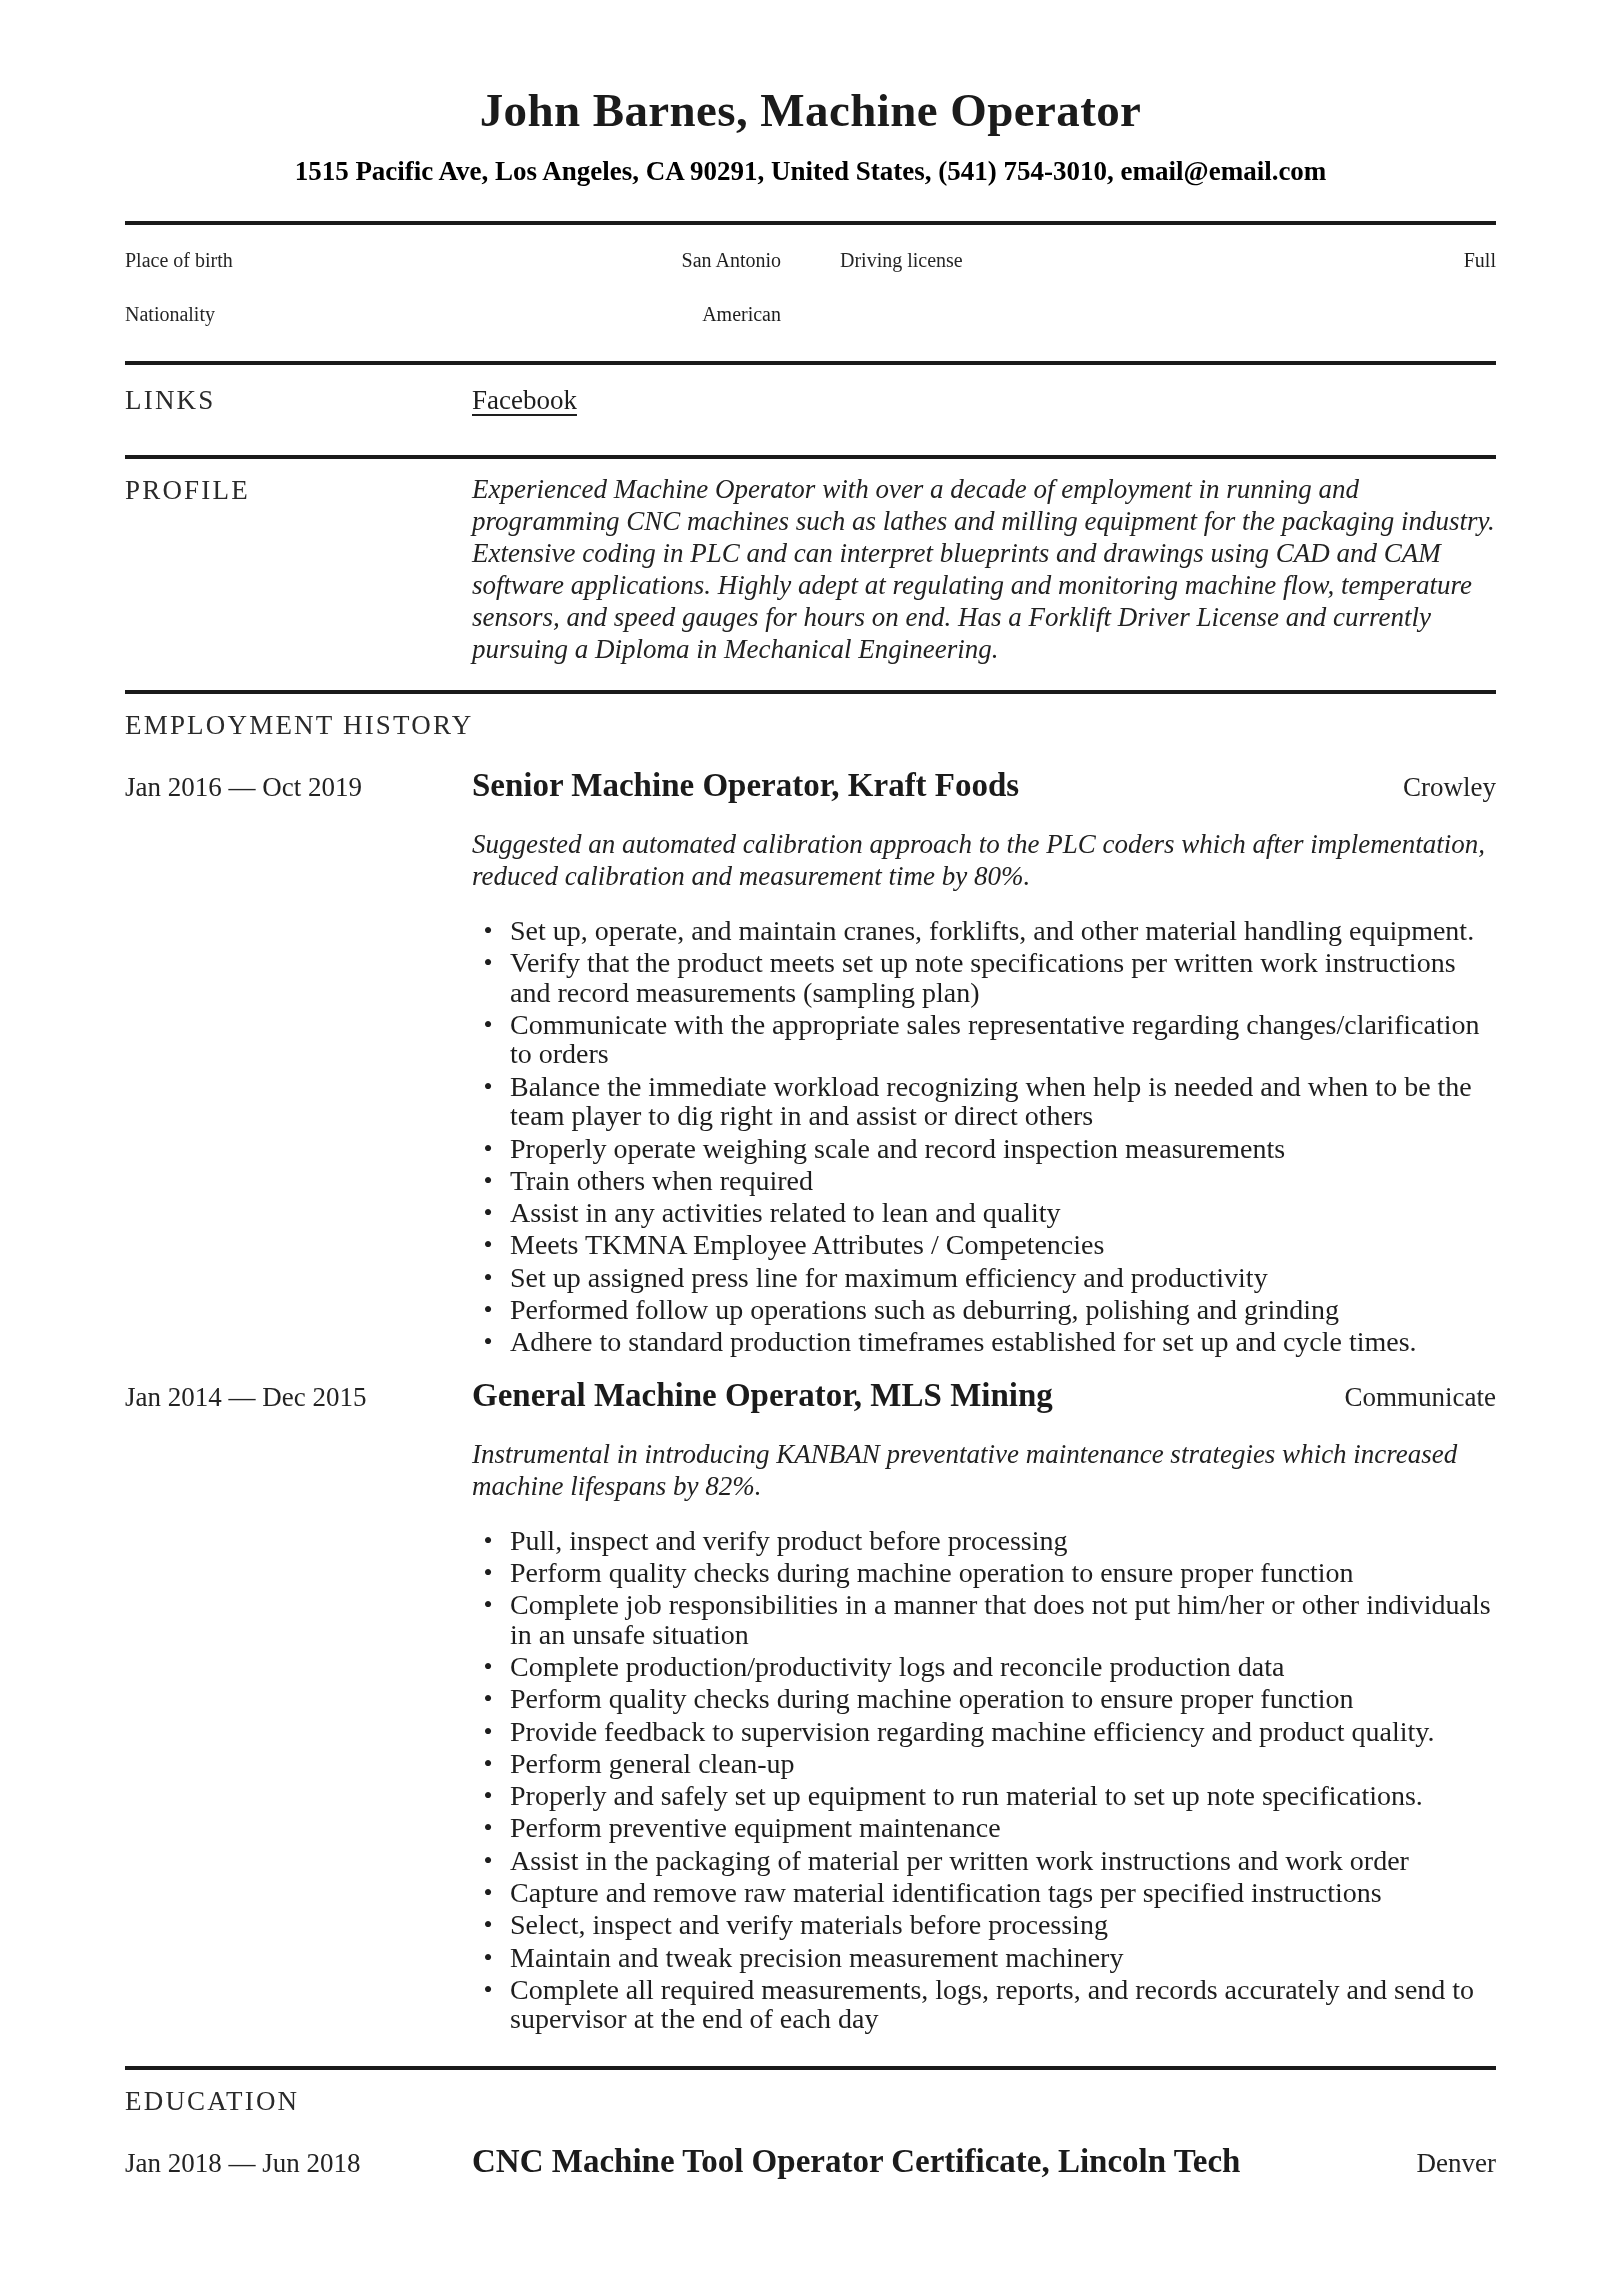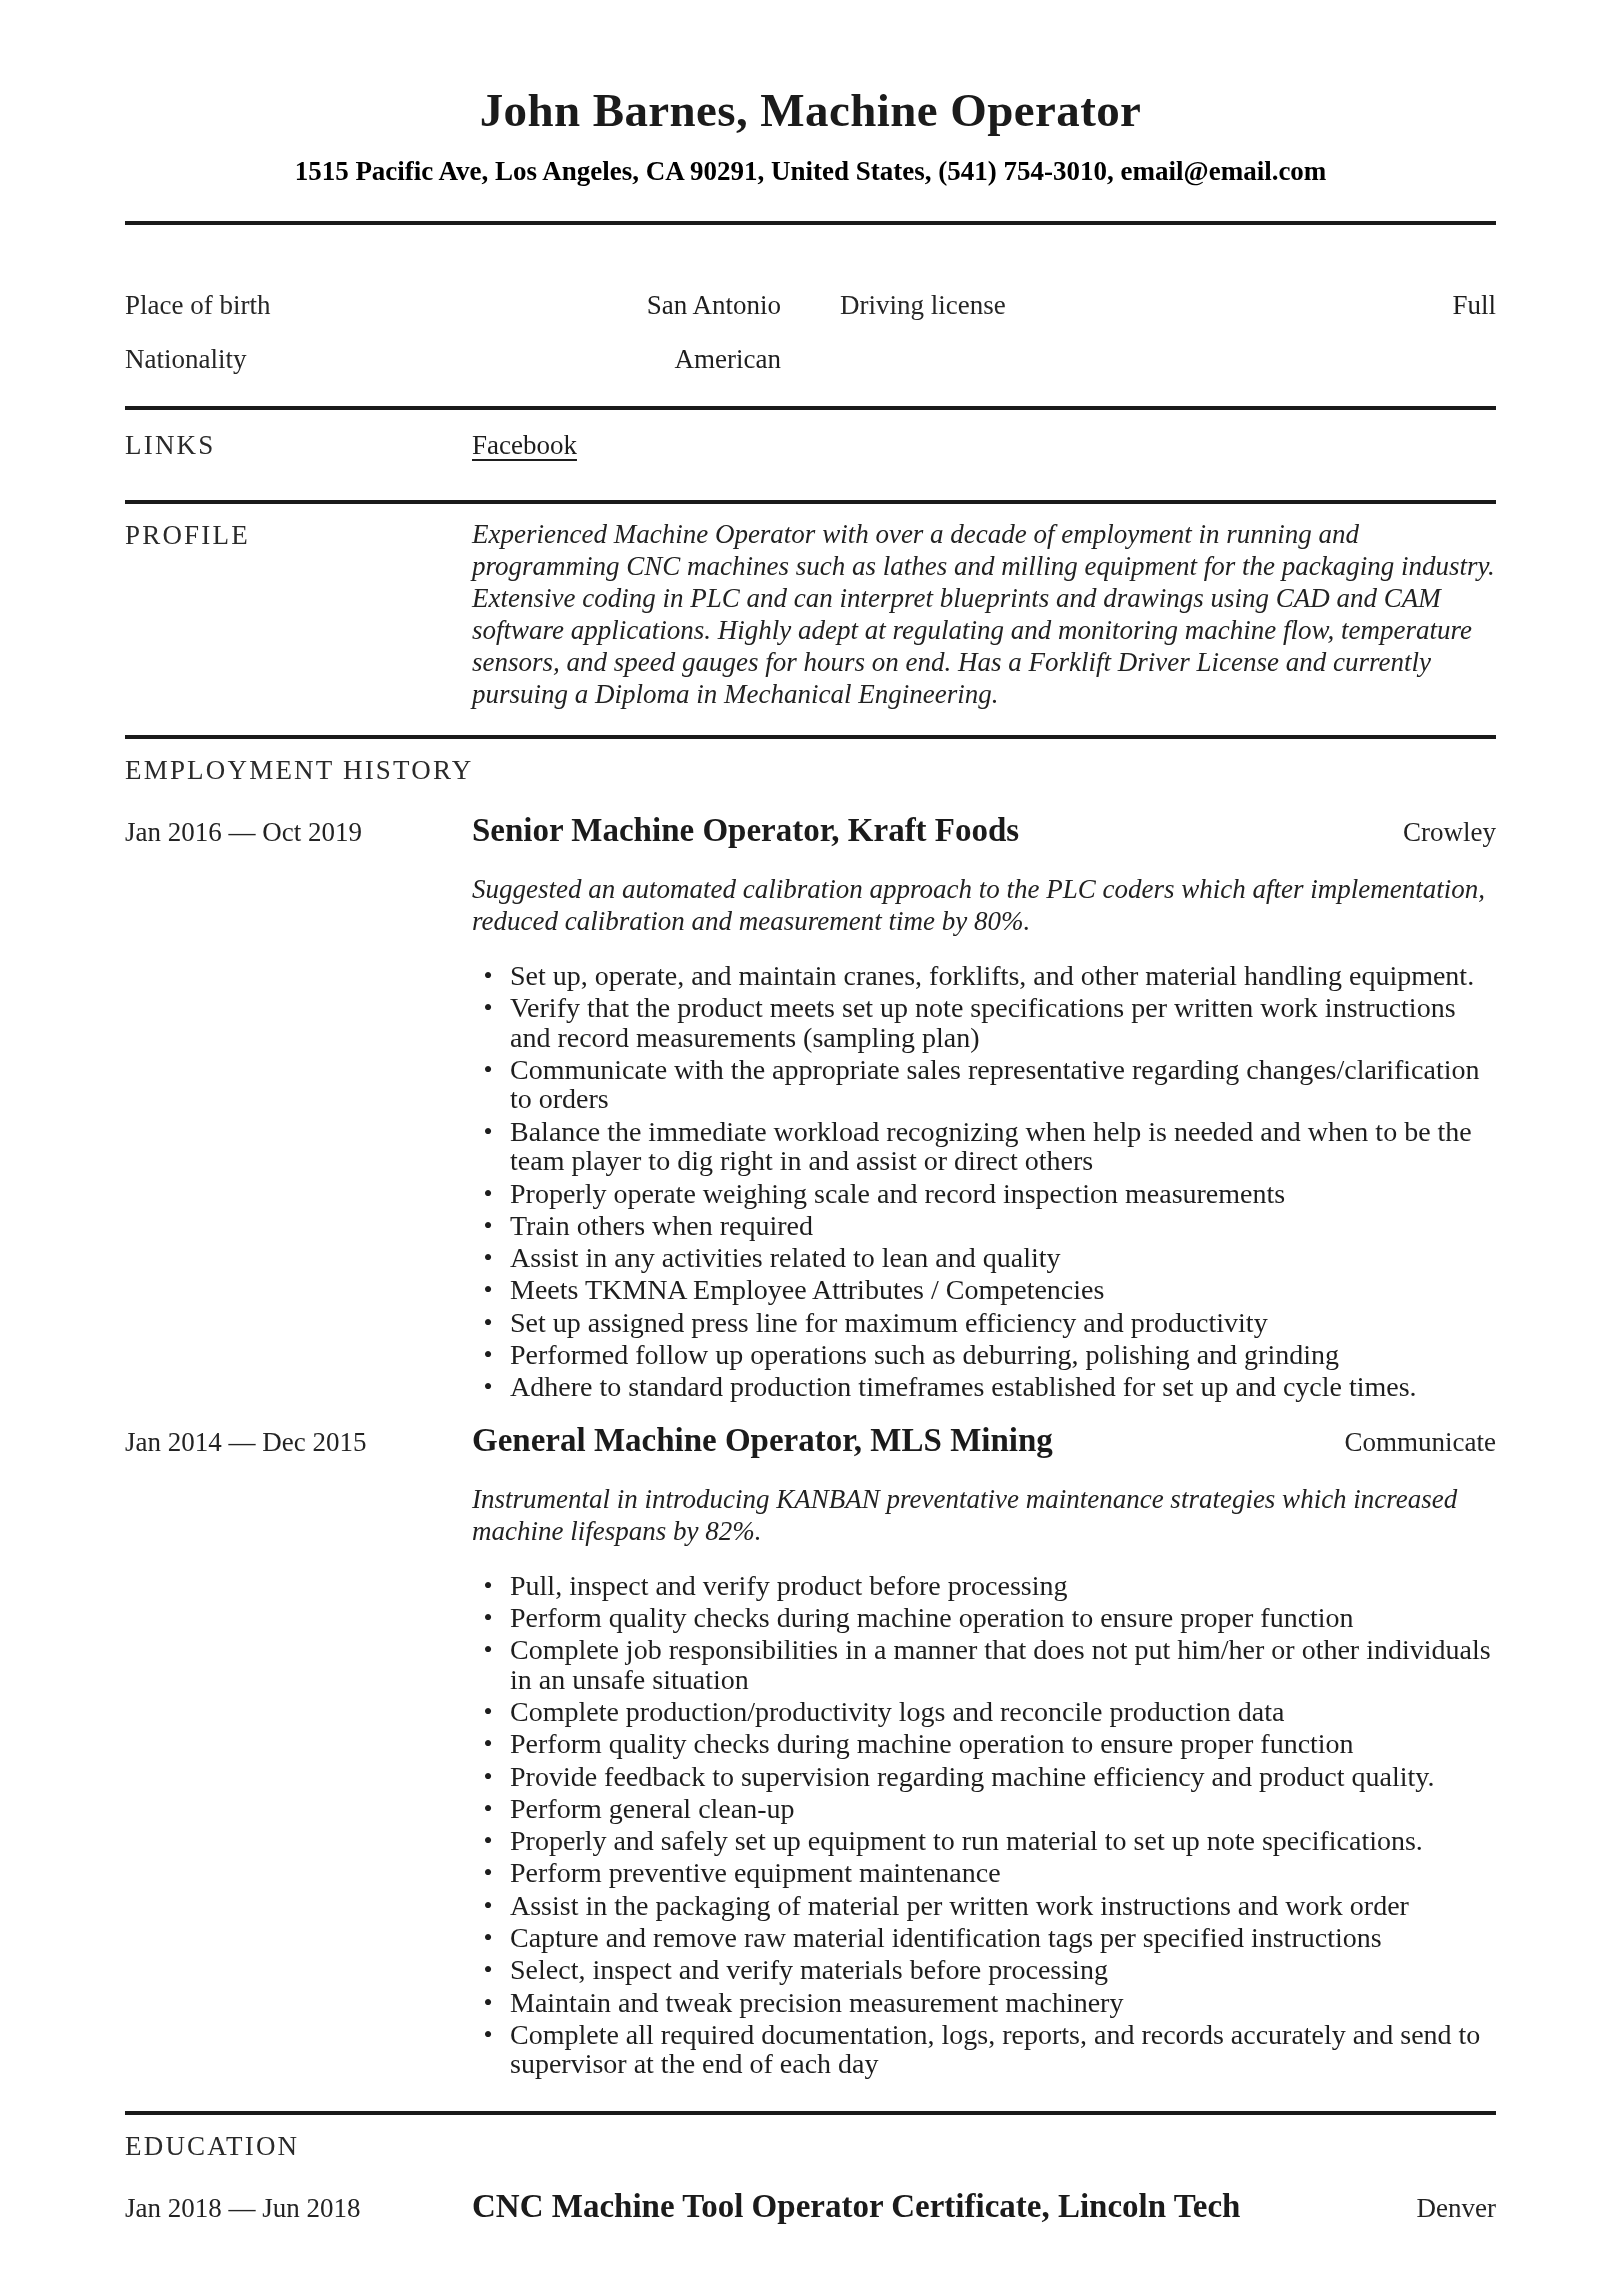--- a/index.html
+++ b/index.html
@@ -44,24 +44,23 @@
   .divider {
     border: 0;
     border-top: 4.5px solid #1a1a1a;
     margin: 0;
   }
   .divider-a { margin-top: 33px; }
   .divider-e { margin-top: 32px; }
 
   
   .details {
-    padding: 35px 0 30px 0;
-    font-size: 27px;
-    line-height: 34px;
-    margin-top: 28px;
+    padding: 18px 0 30px 0;
+    font-size: 20px;
+    line-height: 34px;
   }
   .details-row { display: flex; }
   .details-row + .details-row { margin-top: 19.7px; }
   .details-half {
     flex: 1 1 0;
     display: flex;
     justify-content: space-between;
   }
   .details-half.first { margin-right: 59px; }
   .detail-label { color: #262626; }
@@ -259,21 +258,21 @@
               <li>Complete production/productivity logs and reconcile production data</li>
               <li>Perform quality checks during machine operation to ensure proper function</li>
               <li>Provide feedback to supervision regarding machine efficiency and product quality.</li>
               <li>Perform general clean-up</li>
               <li>Properly and safely set up equipment to run material to set up note specifications.</li>
               <li>Perform preventive equipment maintenance</li>
               <li>Assist in the packaging of material per written work instructions and work order</li>
               <li>Capture and remove raw material identification tags per specified instructions</li>
               <li>Select, inspect and verify materials before processing</li>
               <li>Maintain and tweak precision measurement machinery</li>
-              <li>Complete all required documentation, logs, reports, and records accurately and send to supervisor at the end of each day</li>
+              <li>Complete all required measurements, logs, reports, and records accurately and send to supervisor at the end of each day</li>
             </ul>
     </div>
   </article>
       </div>
   </div>
 
   <hr class="divider divider-e">
 
   <div class="section-block">
     <h2 class="section-heading">EDUCATION</h2>

